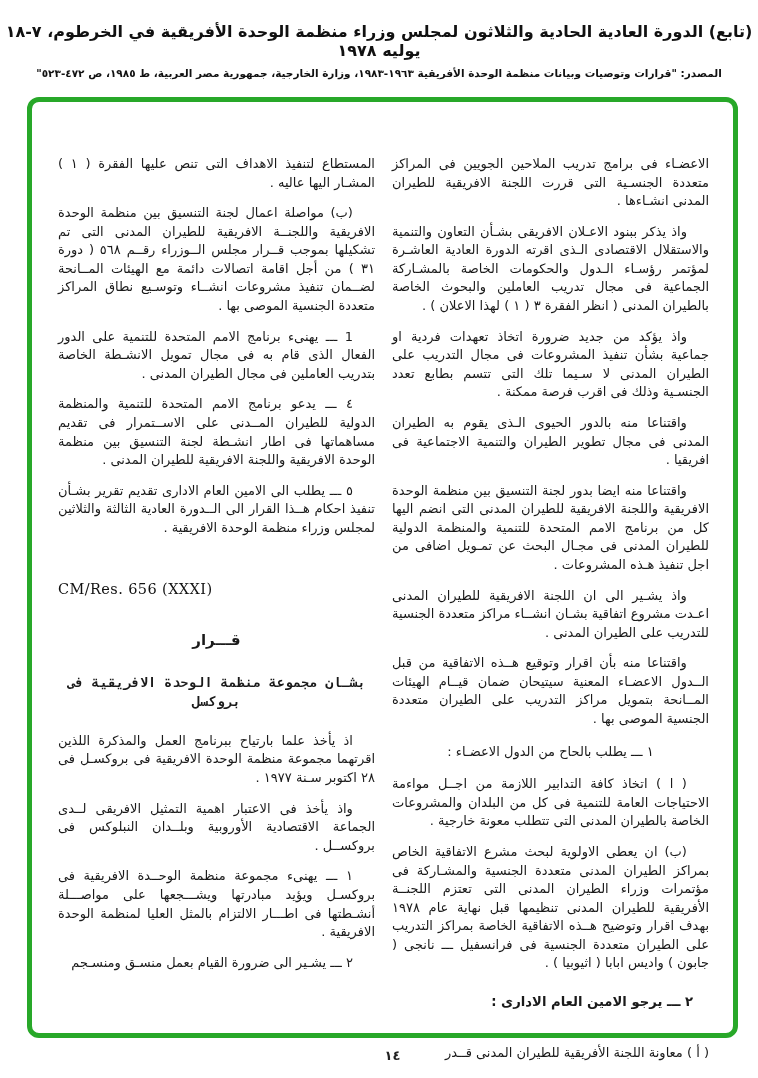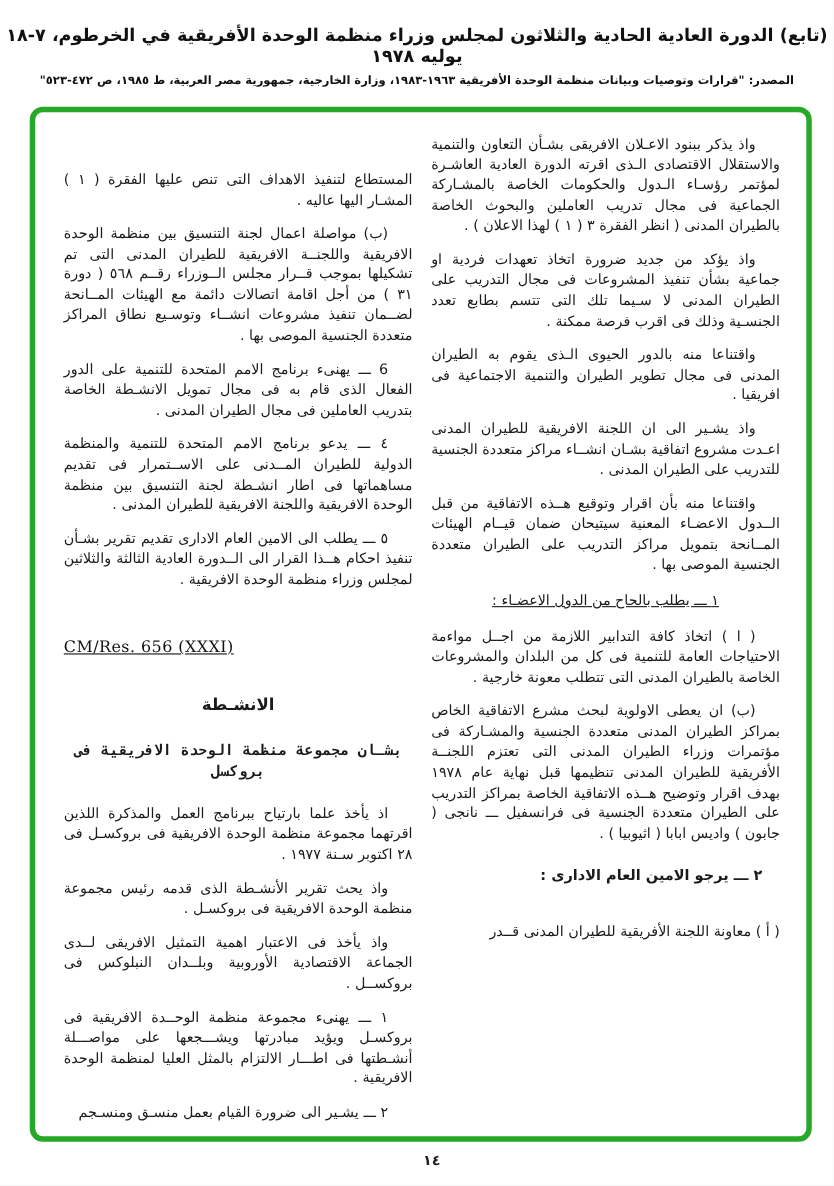--- a/index.html
+++ b/index.html
@@ -49,31 +49,31 @@
   
   .para{
     margin:0 0 12px 0;
     font-size:13px;
     line-height:1.43;
     text-align:justify;
     text-indent:1.7em;
   }
   .para.cont{text-indent:0;margin-top:32px;}
   .para.center-line{
-    text-align:center;text-indent:0;margin:14px 0 14px 0;text-decoration:underline;
+    text-align:center;text-indent:0;margin:14px 0 14px 0;
   }
   .para.bold-line{
     font-weight:bold;text-indent:1.2em;text-align:right;
     margin:20px 0 10px 0;font-size:13.2px;
   }
   .para.latin{
     direction:ltr;text-align:left;text-indent:0;
     font-family:"DejaVu Serif",serif;
     font-size:14.5px;letter-spacing:.4px;
-    margin:42px 0 30px 0;color:#111;text-decoration:underline;
+    margin:42px 0 30px 0;color:#111;
   }
   .para.heading{
     text-align:center;text-indent:0;font-weight:bold;
     font-size:15px;margin:0 0 22px 0;
   }
   .para.subheading{
     text-align:center;text-indent:0;font-weight:bold;
     font-size:13.4px;margin:0 0 20px 0;font-family:Liberation Mono, monospace;
   }
   
@@ -92,43 +92,44 @@
 
   <div class="hdr">
     <div class="hdr-line1">(تابع) الدورة العادية الحادية والثلاثون لمجلس وزراء منظمة الوحدة الأفريقية في الخرطوم، ٧-١٨ يوليه ١٩٧٨</div>
     <div class="hdr-line2">المصدر: "قرارات وتوصيات وبيانات منظمة الوحدة الأفريقية ١٩٦٣-١٩٨٣، وزارة الخارجية، جمهورية مصر العربية، ط ١٩٨٥، ص ٤٧٢-٥٢٣"</div>
   </div>
 
   <div class="frame">
     <div class="cols">
 
       <div class="col">
+        <p class="para cont">الاعضـاء فى برامج تدريب الملاحين الجويين فى المراكز متعددة الجنسـية التى قررت اللجنة الافريقية للطيران المدنى انشـاءها .</p>
         <p class="para">واذ يذكر ببنود الاعـلان الافريقى بشـأن التعاون والتنمية والاستقلال الاقتصادى الـذى اقرته الدورة العادية العاشـرة لمؤتمر رؤسـاء الـدول والحكومات الخاصة بالمشـاركة الجماعية فى مجال تدريب العاملين والبحوث الخاصة بالطيران المدنى ( انظر الفقرة ٣ ( ١ ) لهذا الاعلان ) .</p>
         <p class="para">واذ يؤكد من جديد ضرورة اتخاذ تعهدات فردية او جماعية بشأن تنفيذ المشروعات فى مجال التدريب على الطيران المدنى لا سـيما تلك التى تتسم بطابع تعدد الجنسـية وذلك فى اقرب فرصة ممكنة .</p>
         <p class="para">واقتناعا منه بالدور الحيوى الـذى يقوم به الطيران المدنى فى مجال تطوير الطيران والتنمية الاجتماعية فى افريقيا .</p>
+        <p class="para">واقتناعا منه ايضا بدور لجنة التنسيق بين منظمة الوحدة الافريقية واللجنة الافريقية للطيران المدنى التى انضم اليها كل من برنامج الامم المتحدة للتنمية والمنظمة الدولية للطيران المدنى فى مجـال البحث عن تمـويل اضافى من اجل تنفيذ هـذه المشروعات .</p>
         <p class="para">واذ يشـير الى ان اللجنة الافريقية للطيران المدنى اعـدت مشروع اتفاقية بشـان انشــاء مراكز متعددة الجنسية للتدريب على الطيران المدنى .</p>
         <p class="para">واقتناعا منه بأن اقرار وتوقيع هــذه الاتفاقية من قبل الــدول الاعضـاء المعنية سيتيحان ضمان قيــام الهيئات المــانحة بتمويل مراكز التدريب على الطيران متعددة الجنسية الموصى بها .</p>
         <p class="para center-line">١ ـــ يطلب بالحاح من الدول الاعضـاء :</p>
         <p class="para">( ا ) اتخاذ كافة التدابير اللازمة من اجــل مواءمة الاحتياجات العامة للتنمية فى كل من البلدان والمشروعات الخاصة بالطيران المدنى التى تتطلب معونة خارجية .</p>
         <p class="para">(ب) ان يعطى الاولوية لبحث مشرع الاتفاقية الخاص بمراكز الطيران المدنى متعددة الجنسية والمشـاركة فى مؤتمرات وزراء الطيران المدنى التى تعتزم اللجنــة الأفريقية للطيران المدنى تنظيمها قبل نهاية عام ١٩٧٨ بهدف اقرار وتوضيح هــذه الاتفاقية الخاصة بمراكز التدريب على الطيران متعددة الجنسية فى فرانسفيل ـــ نانجى ( جابون ) واديس ابابا ( اثيوبيا ) .</p>
         <p class="para bold-line">٢ ـــ يرجو الامين العام الادارى :</p>
         <p class="para cont">( أ ) معاونة اللجنة الأفريقية للطيران المدنى قــدر</p>
       </div>
 
       <div class="col">
         <p class="para cont">المستطاع لتنفيذ الاهداف التى تنص عليها الفقرة ( ١ ) المشـار اليها عاليه .</p>
         <p class="para">(ب) مواصلة اعمال لجنة التنسيق بين منظمة الوحدة الافريقية واللجنــة الافريقية للطيران المدنى التى تم تشكيلها بموجب قــرار مجلس الــوزراء رقــم ٥٦٨ ( دورة ٣١ ) من أجل اقامة اتصالات دائمة مع الهيئات المــانحة لضــمان تنفيذ مشروعات انشــاء وتوسـيع نطاق المراكز متعددة الجنسية الموصى بها .</p>
-        <p class="para">6 ـــ يهنىء برنامج الامم المتحدة للتنمية على الدور الفعال الذى قام به فى مجال تمويل الانشـطة الخاصة بتدريب العاملين فى مجال الطيران المدنى .</p>
+        <p class="para">1 ـــ يهنىء برنامج الامم المتحدة للتنمية على الدور الفعال الذى قام به فى مجال تمويل الانشـطة الخاصة بتدريب العاملين فى مجال الطيران المدنى .</p>
         <p class="para">٤ ـــ يدعو برنامج الامم المتحدة للتنمية والمنظمة الدولية للطيران المــدنى على الاســتمرار فى تقديم مساهماتها فى اطار انشـطة لجنة التنسيق بين منظمة الوحدة الافريقية واللجنة الافريقية للطيران المدنى .</p>
         <p class="para">٥ ـــ يطلب الى الامين العام الادارى تقديم تقرير بشـأن تنفيذ احكام هــذا القرار الى الــدورة العادية الثالثة والثلاثين لمجلس وزراء منظمة الوحدة الافريقية .</p>
         <p class="para latin">CM/Res. 656 (XXXI)</p>
-        <p class="para heading">الانشـطة</p>
+        <p class="para heading">قـــرار</p>
         <p class="para subheading">بشـان مجموعة منظمة الوحدة الافريقية فى بروكسل</p>
         <p class="para">اذ يأخذ علما بارتياح ببرنامج العمل والمذكرة اللذين اقرتهما مجموعة منظمة الوحدة الافريقية فى بروكسـل فى ٢٨ اكتوبر سـنة ١٩٧٧ .</p>
-        <p class="para">واذ يحث تقرير الأنشـطة الذى قدمه رئيس مجموعة منظمة الوحدة الافريقية فى بروكسـل .</p>
         <p class="para">واذ يأخذ فى الاعتبار اهمية التمثيل الافريقى لــدى الجماعة الاقتصادية الأوروبية وبلــدان النبلوكس فى بروكســل .</p>
         <p class="para">١ ـــ يهنىء مجموعة منظمة الوحــدة الافريقية فى بروكسـل ويؤيد مبادرتها ويشـــجعها على مواصـــلة أنشـطتها فى اطـــار الالتزام بالمثل العليا لمنظمة الوحدة الافريقية .</p>
         <p class="para">٢ ـــ يشـير الى ضرورة القيام بعمل منسـق ومنسـجم</p>
       </div>
 
     </div>
   </div>
 
   <div class="ftr">
     <span>١٤</span>

